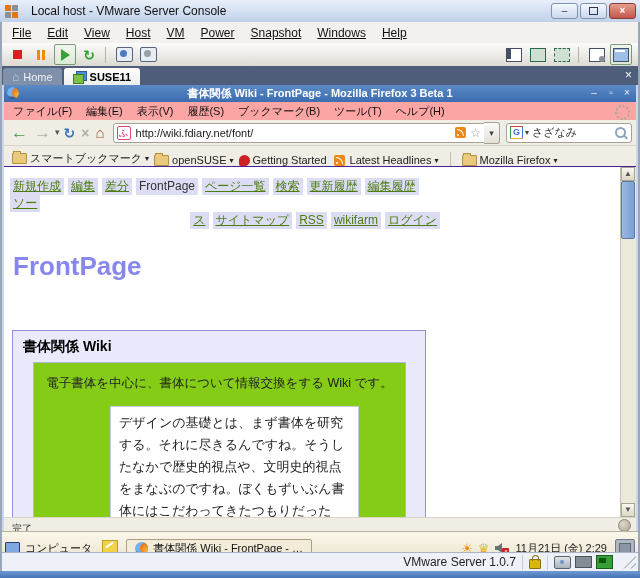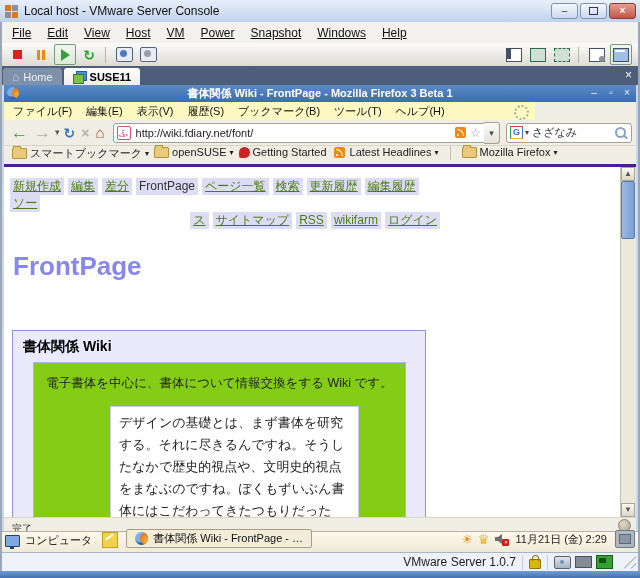--- a/index.html
+++ b/index.html
@@ -4,21 +4,21 @@
 <style>
   html,body{margin:0;padding:0;}
   #root{position:relative;width:640px;height:578px;overflow:hidden;
         font-family:"Liberation Sans","DejaVu Sans",sans-serif;background:#fff;}
   .abs{position:absolute;}
   .flex{display:flex;align-items:center;}
 
   
   #vm-titlebar{left:0;top:0;width:640px;height:22px;
     background:linear-gradient(#e9effa,#bfd1ea);border-bottom:1px solid #9fb0c8;}
-  #vm-titlebar .title{font-size:12px;color:#111;margin-left:6px;}
+  #vm-titlebar .title{font-size:12px;color:#111;margin-left:13px;}
   .vmw-icon{width:13px;height:13px;margin-left:5px;display:grid;grid-template-columns:6px 6px;grid-gap:1px;}
   .vmw-icon i{display:block;width:6px;height:6px;background:#8a8f99;}
   .vmw-icon i.orange{background:#e07818;}
   .winbtn{width:25px;height:14px;border:1px solid #7f93ad;border-radius:3px;margin-left:2px;
     background:linear-gradient(#f4f8fd,#c9d8ec);display:flex;align-items:center;justify-content:center;
     font-size:10px;color:#335;line-height:1;}
   .winbtn.close{background:linear-gradient(#e59c90,#c4564a);border-color:#8d3a32;color:#fff;font-weight:bold;}
   .maxglyph{width:7px;height:6px;border:1px solid #335;background:transparent;display:block;}
 
   #vm-menubar{left:0;top:22px;width:640px;height:21px;background:#f2f1ee;border-bottom:1px solid #d8d5cd;}
@@ -60,21 +60,21 @@
   #ff-window{position:absolute;left:0;top:0;width:640px;height:446px;
     border-left:4px solid #c9d6ec;border-right:4px solid #c9d6ec;box-sizing:border-box;background:#f0ede4;}
   #ff-titlebar{left:0;top:0;width:632px;height:17px;background:linear-gradient(#5b8ac6,#3d6cb0);}
   #ff-titlebar .title{position:absolute;left:0;right:0;text-align:center;font-size:11px;font-weight:bold;color:#fff;line-height:17px;}
   .ff-logo{position:absolute;left:3px;top:2px;width:12px;height:12px;border-radius:50%;
     background:radial-gradient(circle at 35% 35%,#7ab0e8 0 40%,#2a5a9a 60%),#2a5a9a;overflow:hidden;}
   .ff-logo::after{content:"";position:absolute;left:5px;top:1px;width:9px;height:10px;border-radius:50%;
     background:radial-gradient(circle at 70% 70%,#f8b83c,#e06010);}
   .ffwb{position:absolute;top:0;height:17px;width:16px;color:#eef;font-size:10px;text-align:center;line-height:16px;}
 
-  #ff-menubar{left:0;top:17px;width:531px;height:18px;background:#fef9c3;border-bottom:1px solid #d9d5c7;}
+  #ff-menubar{left:0;top:17px;width:632px;height:18px;background:#fca5a5;border-bottom:1px solid #d9d5c7;}
   #ff-menubar span.mi{font-size:11px;color:#111;padding:0 7px;}
   .throbber{position:absolute;right:6px;top:3px;width:11px;height:11px;border:2px dotted #a9a69c;border-radius:50%;}
 
   #ff-navbar{left:0;top:35px;width:632px;height:26px;background:#f0ede4;border-bottom:1px solid #d9d5c7;display:flex;align-items:center;padding:0 4px;box-sizing:border-box;}
   .navg{font-weight:bold;margin:0 3px;line-height:1;}
   .g-back{font-size:17px;color:#3f9b3f;}
   .g-fwd{font-size:17px;color:#b3afa3;}
   .g-chev{font-size:9px;color:#555;margin:0 1px;}
   .g-reload{font-size:14px;color:#3c76b8;}
   .g-stop{font-size:14px;color:#b3afa3;}
@@ -86,21 +86,21 @@
   .rss-ic::before{content:"";position:absolute;left:2px;bottom:2px;width:2px;height:2px;border-radius:50%;background:#fff;}
   .rss-ic::after{content:"";position:absolute;left:2px;bottom:2px;width:6px;height:6px;border:1.5px solid #fff;border-left:none;border-bottom:none;border-radius:0 8px 0 0;}
   .g-star{font-size:12px;color:#999;margin:0 2px;}
   .urldrop{width:15px;height:20px;border:1px solid #a5a195;border-left:none;border-radius:0 3px 3px 0;display:flex;align-items:center;justify-content:center;background:linear-gradient(#fbfbfa,#e3e0d6);margin-left:-3px;}
   .searchfield{width:118px;height:18px;background:#fff;border:1px solid #a5a195;border-radius:3px;display:flex;align-items:center;margin-left:6px;padding:0 3px;}
   .gicon{width:11px;height:11px;border:1px solid;border-color:#d93b2a #3b7ce0 #f0b01f #2ca04a;background:#fff;color:#3b6ce0;font-size:9px;font-weight:bold;text-align:center;line-height:11px;}
   .searchtext{font-size:11px;color:#333;flex:1;margin-left:3px;white-space:nowrap;overflow:hidden;}
   .mag{width:7px;height:7px;border:2px solid #8fa3bd;border-radius:50%;position:relative;margin-right:2px;}
   .mag::after{content:"";position:absolute;left:6px;top:7px;width:5px;height:2px;background:#8fa3bd;transform:rotate(45deg);}
 
-  #ff-bookmarks{left:0;top:61px;width:632px;height:21px;background:#f0ede4;border-bottom:3px solid #4c1d95;display:flex;align-items:flex-start;padding:0 8px;box-sizing:border-box;gap:5px;}
+  #ff-bookmarks{left:0;top:61px;width:632px;height:21px;background:#f0ede4;border-bottom:1px solid #4c1d95;display:flex;align-items:flex-end;padding:0 8px;box-sizing:border-box;gap:5px;}
   .bmk{display:flex;align-items:center;gap:3px;font-size:11px;color:#222;}
   .folder{width:13px;height:9px;background:#e9c97c;border:1px solid #b2913f;border-radius:1px;position:relative;}
   .folder::before{content:"";position:absolute;left:0;top:-3px;width:6px;height:2px;background:#e9c97c;border:1px solid #b2913f;border-bottom:none;}
   .gecko{width:11px;height:11px;border-radius:50% 50% 50% 2px;background:#cc2222;}
   .bsep{width:1px;height:14px;background:#c2beb1;margin:0 6px;}
 
   #ff-content{left:0;top:82px;width:632px;height:350px;background:#fff;overflow:hidden;}
   .scrollbar{position:absolute;right:0;top:0;width:15px;height:350px;background:#ece8da;border-left:1px solid #c6c2b2;}
   .sbtn{position:absolute;left:0;width:14px;height:14px;background:linear-gradient(#faf8f0,#dcd8c8);border:1px solid #a9a593;box-sizing:border-box;color:#555;font-size:8px;text-align:center;line-height:12px;}
   .sthumb{position:absolute;left:0;top:14px;width:14px;height:58px;background:linear-gradient(90deg,#9cb8e0,#7aa0d4);border:1px solid #5a7aa8;border-radius:2px;box-sizing:border-box;}
@@ -115,21 +115,21 @@
   .wikibox h2{margin:0;padding:7px 10px 6px;font-size:14px;color:#000;}
   .innerbox{margin:0 19px 0 20px;background:#84cc16;border:1px solid #b3b3e3;padding:12px 6px 6px;height:160px;}
   .intro{text-align:center;font-size:12.5px;color:#222;white-space:nowrap;}
   .quotebox{margin:14px 40px 0 70px;border:1px solid #c9c9ec;background:#fff;padding:5px 8px;font-size:13px;line-height:22px;color:#222;}
 
   #ff-statusbar{left:0;top:432px;width:632px;height:14px;background:#f0ede4;border-top:1px solid #d9d5c7;box-sizing:border-box;}
   #ff-statusbar .st{font-size:10px;color:#222;margin-left:8px;line-height:13px;}
   .globe{position:absolute;right:5px;top:1px;width:11px;height:11px;border-radius:50%;border:1px solid #8a8578;background:radial-gradient(circle at 35% 35%,#ddd8c8,#a9a492);}
 
   
-  #taskbar{left:0;top:531px;width:640px;height:33px;background:linear-gradient(#fbf7ea,#e9e2cc);border-top:1px solid #b8b2a0;box-sizing:border-box;display:flex;align-items:flex-end;padding:16px 5px;}
+  #taskbar{left:0;top:531px;width:640px;height:33px;background:linear-gradient(#fbf7ea,#e9e2cc);border-top:1px solid #b8b2a0;box-sizing:border-box;display:flex;align-items:center;padding:16px 5px;}
   .kmenu{display:flex;align-items:center;gap:5px;font-size:11px;color:#111;margin-right:10px;}
   .monitor{width:13px;height:10px;border:1px solid #29406e;background:#7fa8e0;border-radius:1px;position:relative;}
   .monitor::after{content:"";position:absolute;left:4px;bottom:-3px;width:4px;height:2px;background:#29406e;}
   .note-ic{width:14px;height:14px;background:#f2d348;border:1px solid #c0a020;position:relative;margin-right:8px;}
   .note-ic::after{content:"";position:absolute;left:2px;top:3px;width:9px;height:2px;background:#fff;transform:rotate(-35deg);}
   .taskitem{height:17px;display:flex;align-items:center;gap:5px;background:#f3ecd9;border:1px solid #a89f84;border-radius:2px;padding:0 8px;font-size:11px;color:#111;max-width:190px;}
   .ff-mini{width:13px;height:13px;border-radius:50%;background:radial-gradient(circle at 35% 35%,#7ab0e8 0 40%,#2a5a9a 60%);position:relative;overflow:hidden;}
   .ff-mini::after{content:"";position:absolute;left:5px;top:1px;width:10px;height:11px;border-radius:50%;background:radial-gradient(circle at 70% 70%,#f8b83c,#e06010);}
   .tray{margin-left:auto;display:flex;align-items:center;gap:5px;}
   .tray .sun{color:#ef8a12;font-size:13px;}

